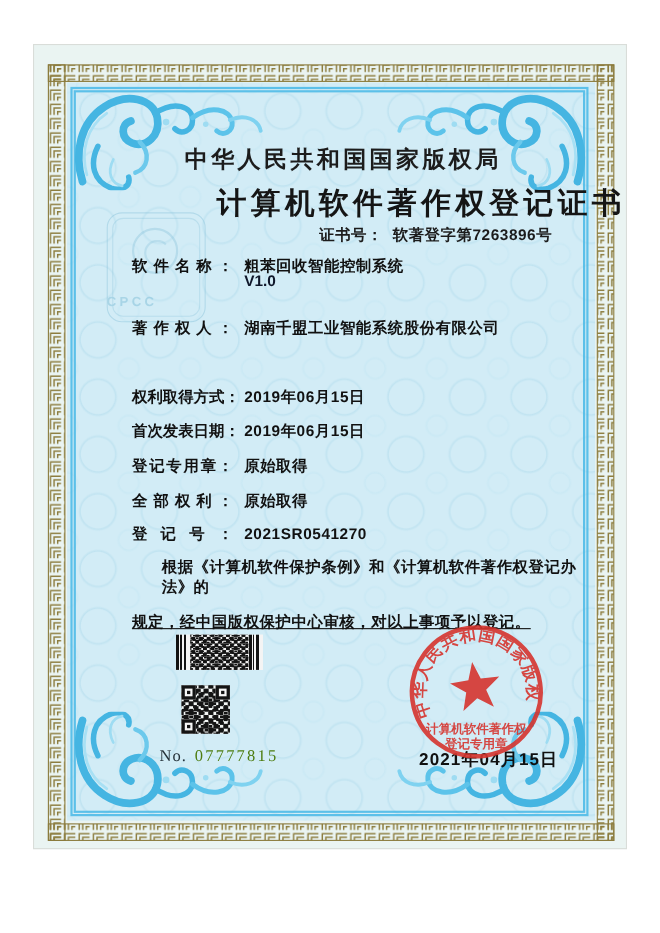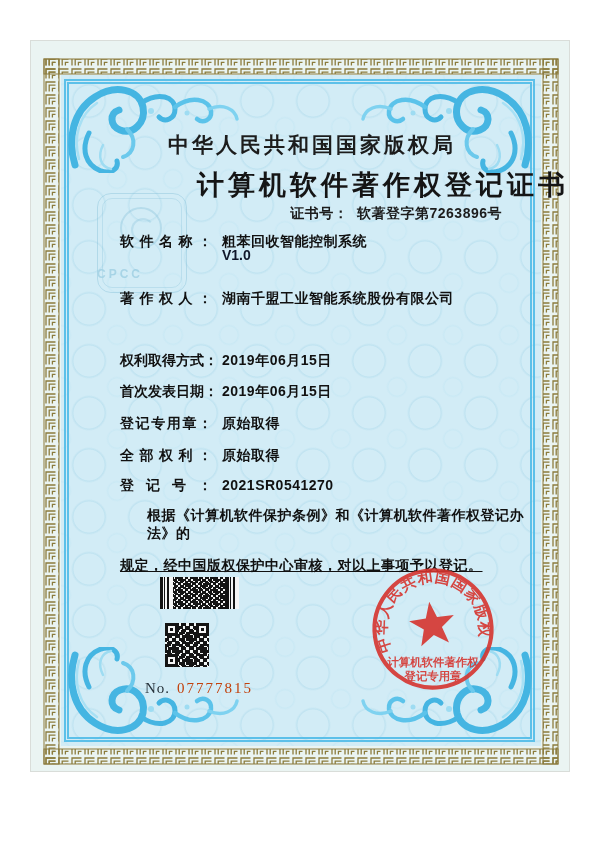--- a/index.html
+++ b/index.html
@@ -67,21 +67,21 @@
         background:
           conic-gradient(#141414 25%, transparent 0 50%, #141414 0 75%, transparent 0) 0 0/7px 6px,
           conic-gradient(transparent 25%, #141414 0 50%, transparent 0 75%, #141414 0) 2px 3px/9px 8px,
           #f3f6f5; }
   .fp { position:absolute; width:13px; height:13px; border:3px solid #141414; background:#f6f6f6; }
   .fp::after { content:""; position:absolute; left:2px; top:2px; width:3px; height:3px; background:#141414; }
   .fp.tl { left:0; top:0; } .fp.tr { right:0; top:0; } .fp.bl { left:0; bottom:0; }
 
   .serial { position:absolute; left:90px; top:639px; font-family:"Liberation Serif", serif;
             font-size:15px; color:#26323a; letter-spacing:1px; }
-  .serial .num { color:#c2410c; margin-left:7px; letter-spacing:2px;text-align:center; }
+  .serial .num { color:#4d7c0f; margin-left:7px; letter-spacing:2px;text-align:center; }
 
   .issue-date { position:absolute; left:326px; top:639px; font-size:15.5px; font-weight:700;
                 color:#101010; letter-spacing:1px; z-index:2; }
   .stamp { position:absolute; left:314px; top:524px; width:128px; height:128px; z-index:3;
            opacity:.9; }
 
   
   .cpcc { position:absolute; left:66px; top:152px; width:90px; height:100px; opacity:.5; z-index:1; }
   .cpcc .outer { position:absolute; inset:0; border:1.5px solid rgba(130,190,215,.8); border-radius:14px; }
   .cpcc .inner { position:absolute; inset:5px; border:1px solid rgba(130,190,215,.6); border-radius:10px; }
@@ -198,20 +198,21 @@
     </div>
 
     <div class="qr">
       <div class="fp tl"></div>
       <div class="fp tr"></div>
       <div class="fp bl"></div>
     </div>
 
     <div class="serial"><span>No.</span><span class="num">07777815</span></div>
 
+    <div class="issue-date">2021年04月15日</div>
 
     <svg class="stamp" viewBox="0 0 140 140">
       <g transform="rotate(-8 70 70)">
         <circle cx="70" cy="70" r="64" fill="none" stroke="#d6352f" stroke-width="4.5"></circle>
         <path id="arcpath" d="M 22,87 A 51,51 0 1 1 118,87" fill="none"></path>
         <text font-size="16.5" font-weight="700" fill="#d6352f" letter-spacing="1" font-family="Liberation Sans, sans-serif">
           <textPath href="#arcpath" startOffset="0" textLength="212" lengthAdjust="spacingAndGlyphs">中华人民共和国国家版权局</textPath>
         </text>
         <polygon fill="#d6352f" points="70,40 76.2,57.5 94.7,58 80,69.2 85.3,87 70,76.5 54.7,87 60,69.2 45.3,58 63.8,57.5"></polygon>
       </g>

